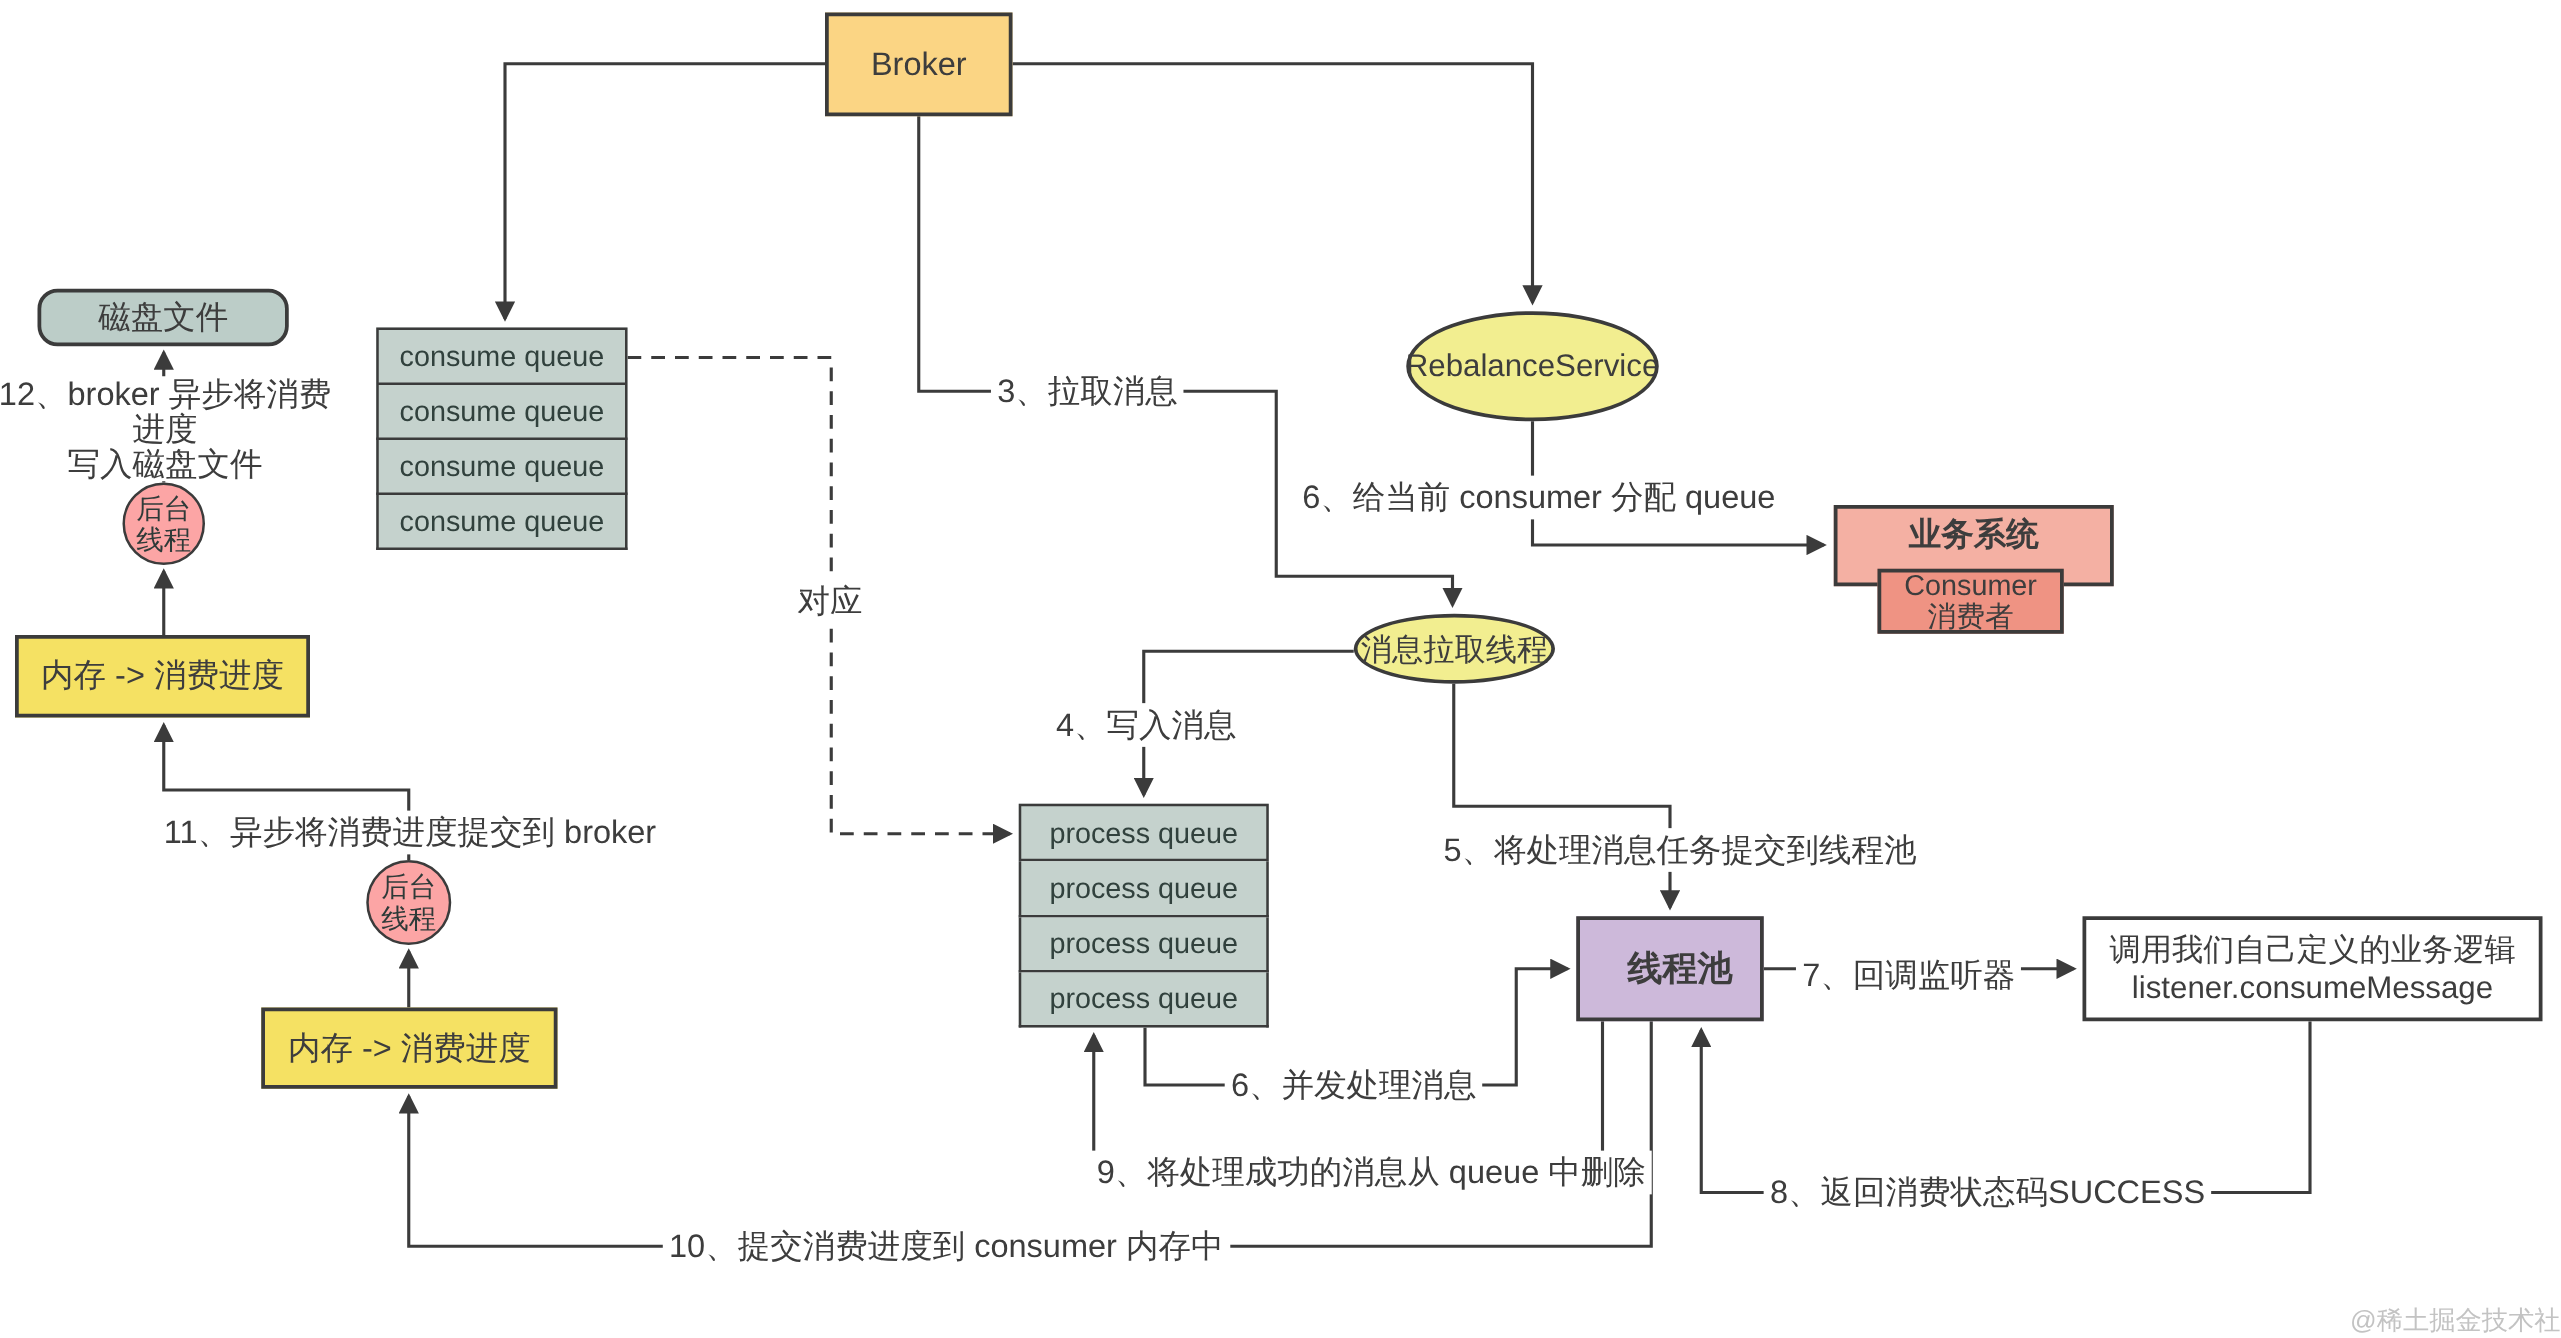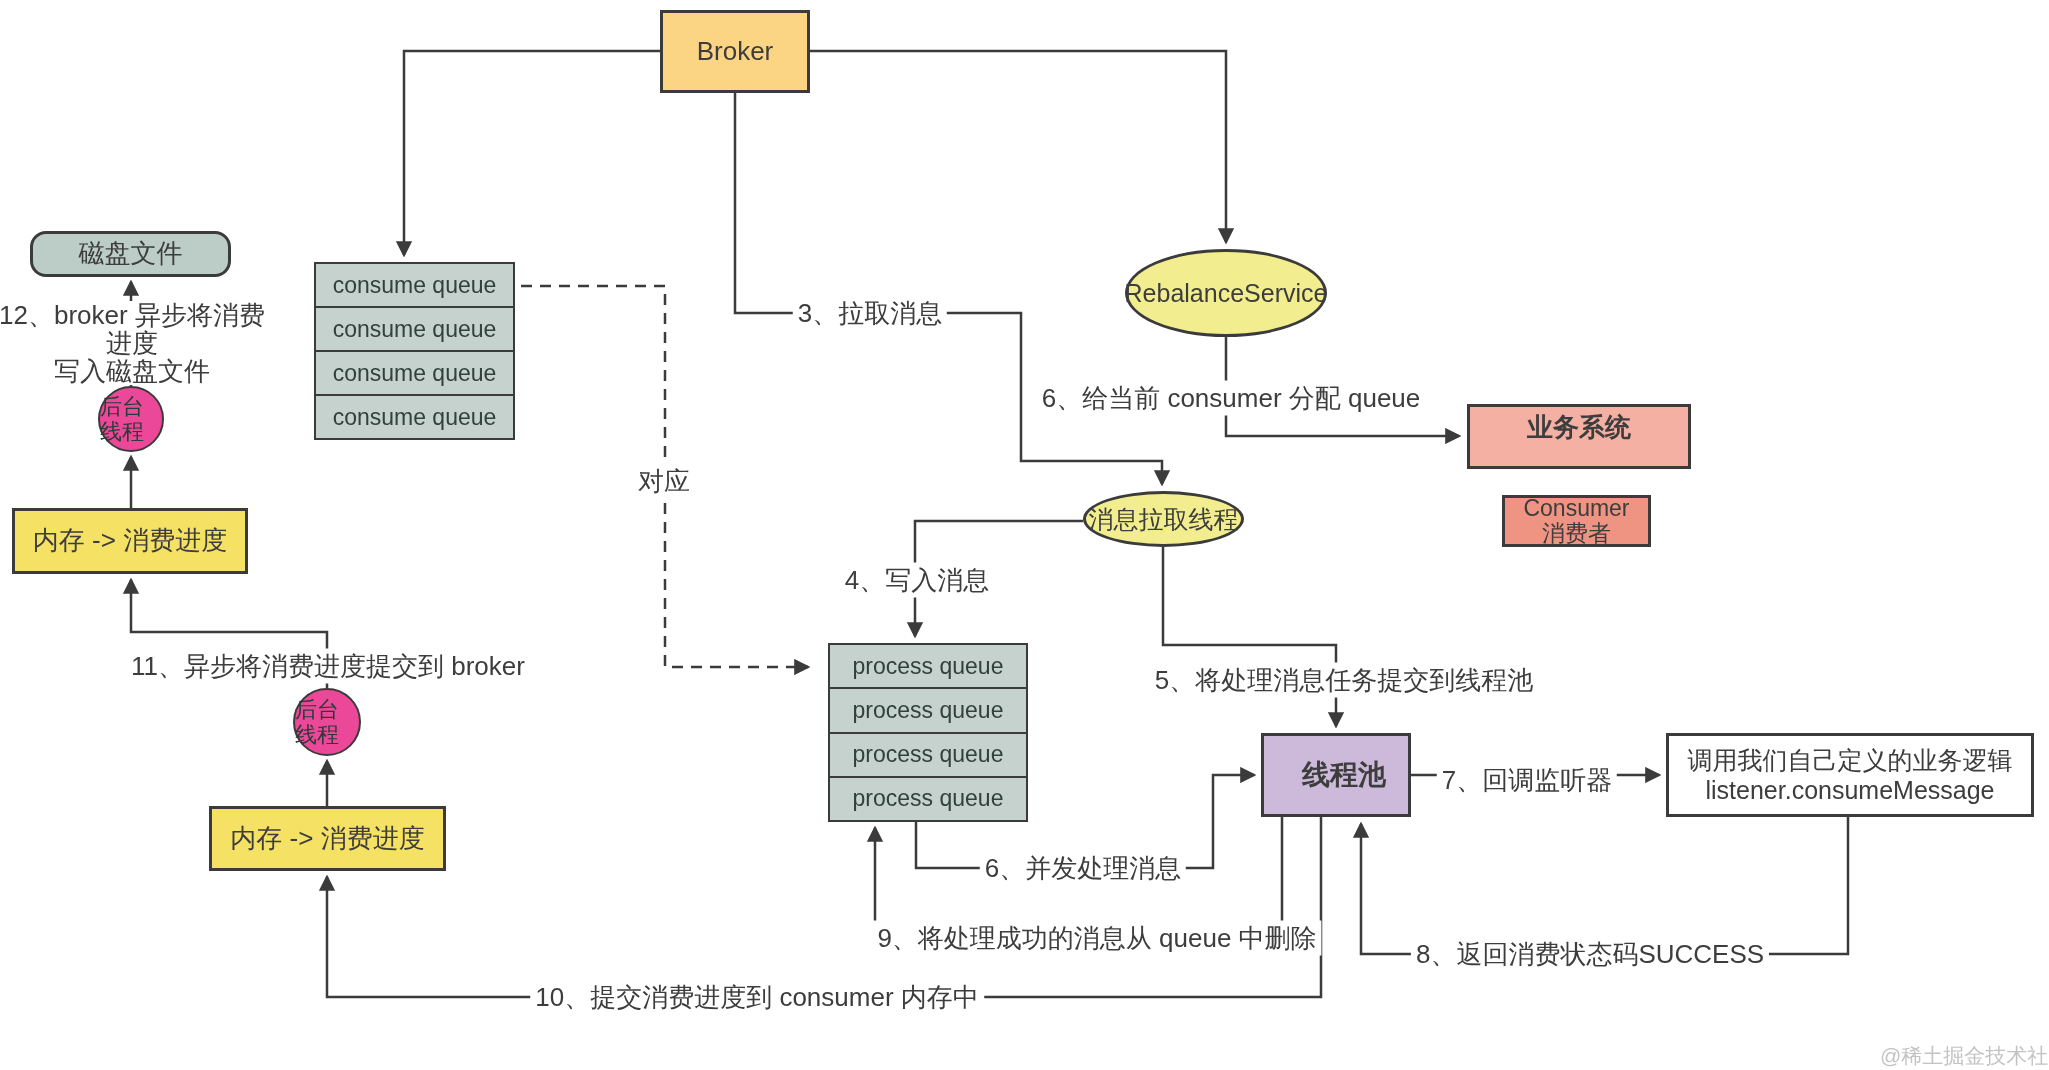--- a/index.html
+++ b/index.html
@@ -11,34 +11,34 @@
   .box{
     position:absolute;box-sizing:border-box;border:3px solid #3b3b3b;
     display:flex;align-items:center;justify-content:center;text-align:center;
     font-size:26px;color:#3d3d3d;line-height:1.2;
   }
   .broker{left:660px;top:10px;width:150px;height:83px;background:#FBD584;}
   .disk{left:30px;top:231px;width:201px;height:46px;background:#BCCDC8;border-radius:16px;}
   .mem1{left:12px;top:508px;width:236px;height:66px;background:#F5E163;}
   .mem2{left:209px;top:806px;width:237px;height:65px;background:#F5E163;}
   .biz{left:1467px;top:404px;width:224px;height:65px;background:#F4B0A3;font-weight:bold;}
-  .consumerbox{left:1502px;top:455px;width:149px;height:52px;background:#EF9383;flex-direction:column;font-size:23px;line-height:25px;margin-top:40px;}
+  .consumerbox{left:1502px;top:455px;width:149px;height:52px;background:#EF9383;flex-direction:column;font-size:23px;line-height:25px;}
   .pool{left:1261px;top:733px;width:150px;height:84px;background:#CDB9DA;font-weight:bold;font-size:28px;padding-left:16px;}
   .listener{left:1666px;top:733px;width:368px;height:84px;background:#ffffff;flex-direction:column;font-size:25px;line-height:30px;}
-  .stack{position:absolute;display:flex;flex-direction:column;margin-left:13px;}
+  .stack{position:absolute;display:flex;flex-direction:column;}
   .stack .qrow{
     flex:1;box-sizing:border-box;border:2.5px solid #3b3b3b;background:#C5D2CD;
     display:flex;align-items:center;justify-content:center;font-size:23px;color:#31413d;
   }
   .stack .qrow + .qrow{border-top:none;}
   .consume-stack{left:301px;top:262px;width:201px;height:178px;}
   .process-stack{left:815px;top:643px;width:200px;height:179px;}
   .circle{
-    position:absolute;box-sizing:border-box;border-radius:50%;border:2.5px solid #3b3b3b;background:#ec4899;
-    display:flex;flex-direction:column;align-items:flex-start;justify-content:center;
+    position:absolute;box-sizing:border-box;border-radius:50%;border:2.5px solid #3b3b3b;background:#fca5a5;
+    display:flex;flex-direction:column;align-items:center;justify-content:center;
     font-size:22px;line-height:25px;color:#2e3a38;
   }
   .circle1{left:98px;top:386px;width:66px;height:66px;}
   .circle2{left:293px;top:688px;width:68px;height:68px;}
   .ellipse{
     position:absolute;box-sizing:border-box;border-radius:50%;border:3px solid #3b3b3b;background:#F2EE90;
     display:flex;align-items:center;justify-content:center;font-size:25px;color:#3d3d3d;
   }
   .rebalance{left:1125px;top:249px;width:202px;height:88px;}
   .pullthread{left:1083px;top:491px;width:161px;height:56px;}

